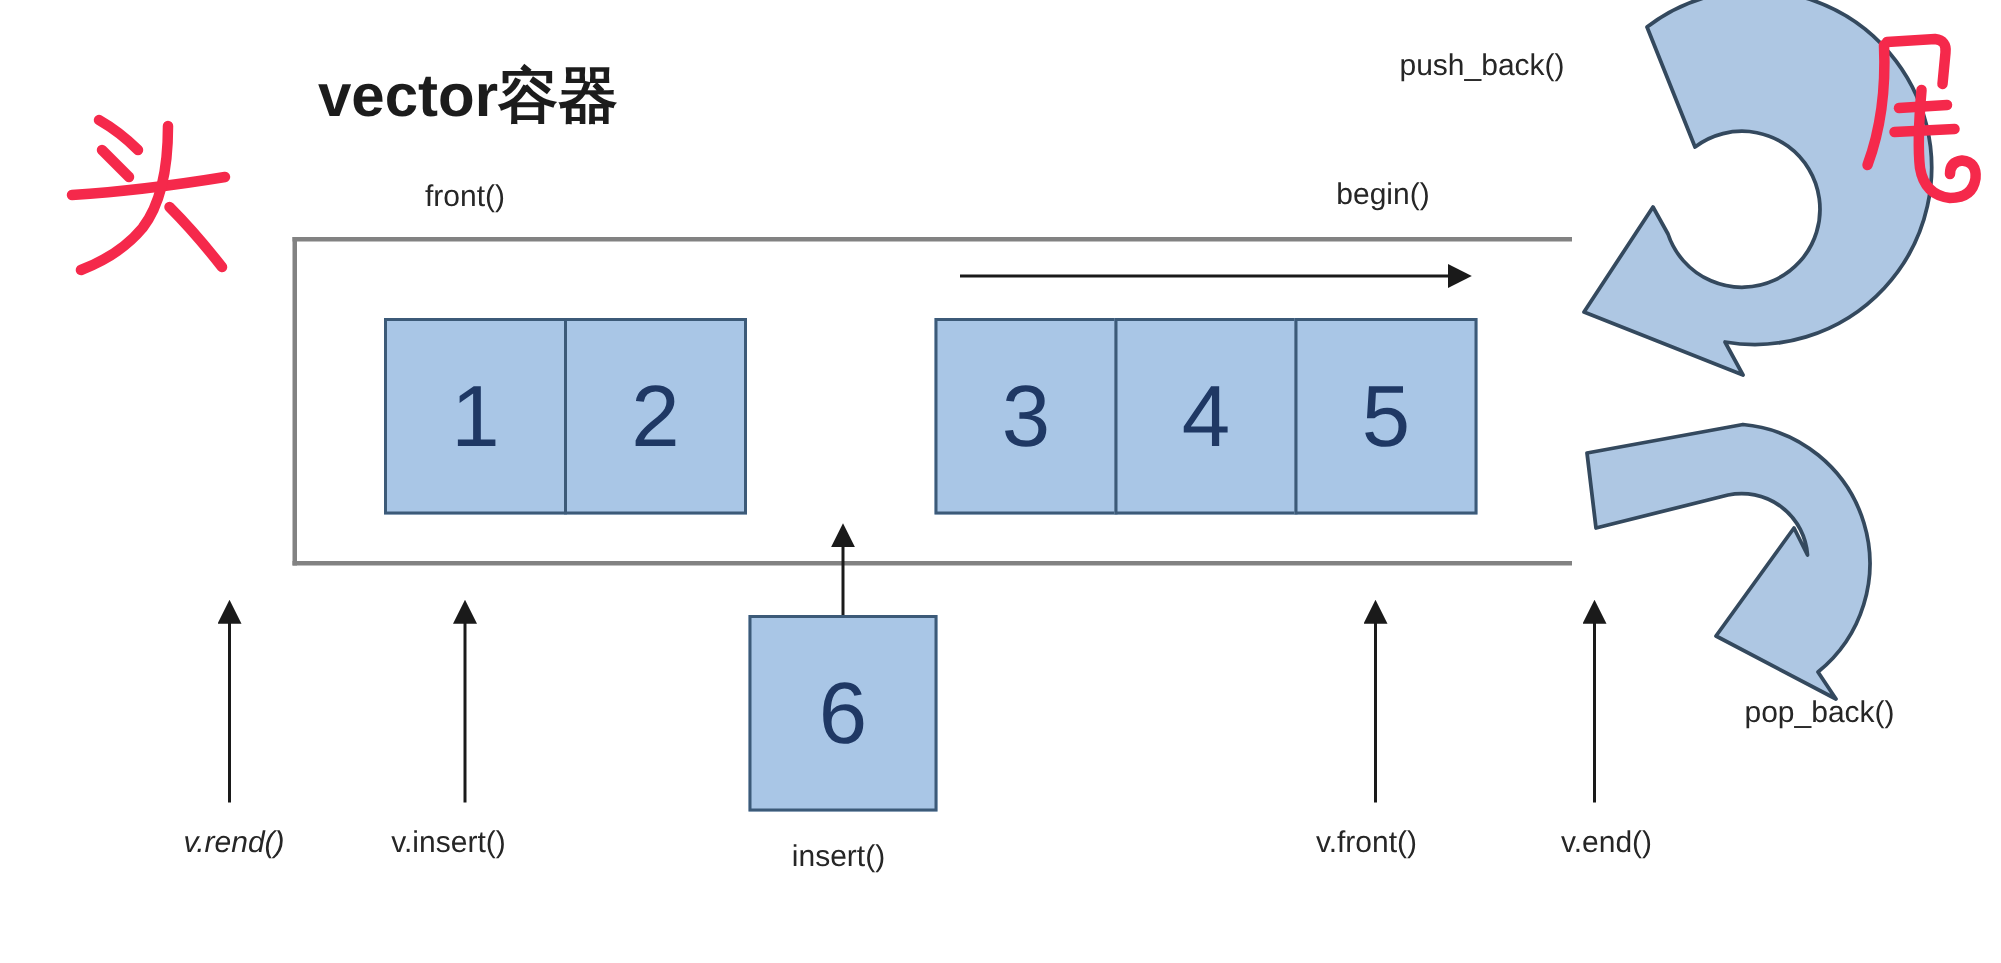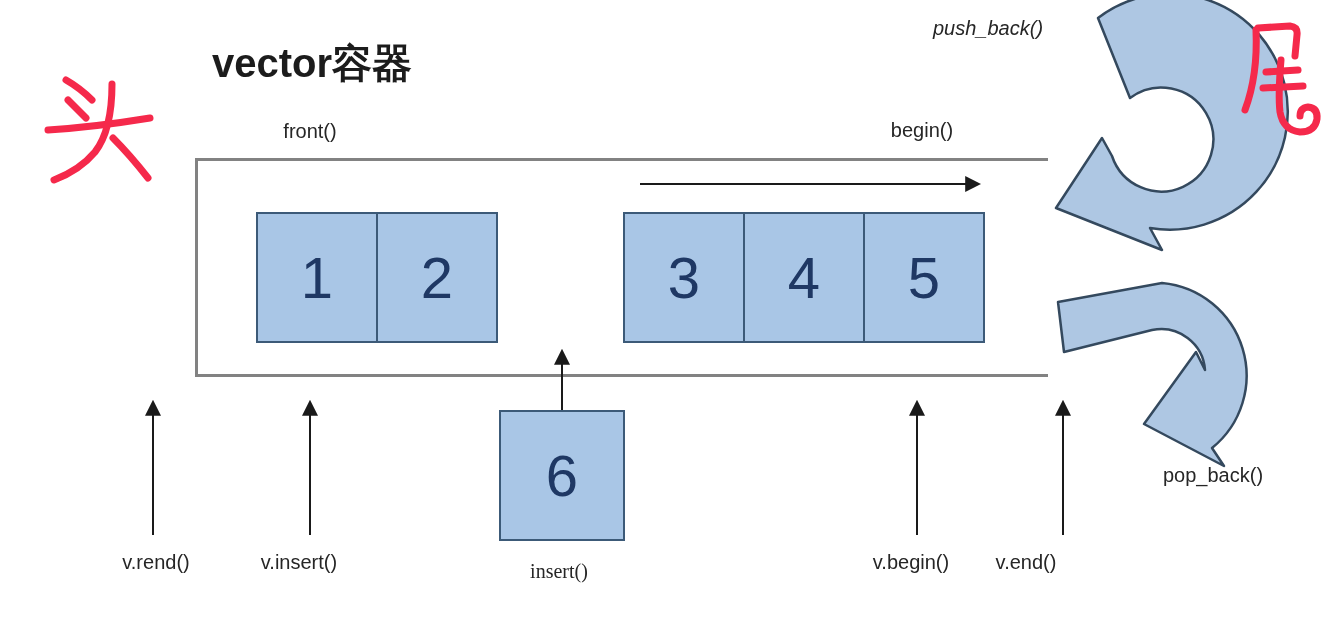--- a/index.html
+++ b/index.html
@@ -56,27 +56,27 @@
     <div class="cell">4</div>
     <div class="cell">5</div>
   </div>
 
   <div class="cell-group insert-box">
     <div class="cell">6</div>
   </div>
 
   <div class="lbl centered" style="left:260px; top:120px;text-align:center;">front()</div>
   <div class="lbl centered" style="left:872px; top:119px;">begin()</div>
-  <div class="lbl" style="left:933px; top:17px;font-style:italic;">push_back()</div>
+  <div class="lbl" style="left:933px; top:33px;">push_back()</div>
   <div class="lbl" style="left:1163px; top:464px;">pop_back()</div>
-  <div class="lbl centered" style="left:106px; top:551px;">v.rend()</div>
+  <div class="lbl centered" style="left:106px; top:551px;font-style:italic;">v.rend()</div>
   <div class="lbl centered" style="left:249px; top:551px;">v.insert()</div>
-  <div class="lbl centered" style="left:509px; top:560px;font-family:Liberation Serif, serif;">insert()</div>
-  <div class="lbl centered" style="left:861px; top:551px;">v.begin()</div>
-  <div class="lbl centered" style="left:976px; top:551px;">v.end()</div>
+  <div class="lbl centered" style="left:509px; top:560px;">insert()</div>
+  <div class="lbl centered" style="left:861px; top:551px;">v.front()</div>
+  <div class="lbl centered" style="left:1021px; top:551px;">v.end()</div>
 
   <svg class="svg-overlay" viewBox="0 0 1334 642" xmlns="http://www.w3.org/2000/svg">
     <defs>
       <marker id="ah" viewBox="0 0 10 10" refX="8" refY="5" markerWidth="8" markerHeight="8" orient="auto-start-reverse">
         <path d="M0,0 L10,5 L0,10 z" fill="#1a1a1a"></path>
       </marker>
     </defs>
 
     <g>
       <line class="thin-arrow" x1="640" y1="184" x2="978" y2="184" marker-end="url(#ah)"></line>

